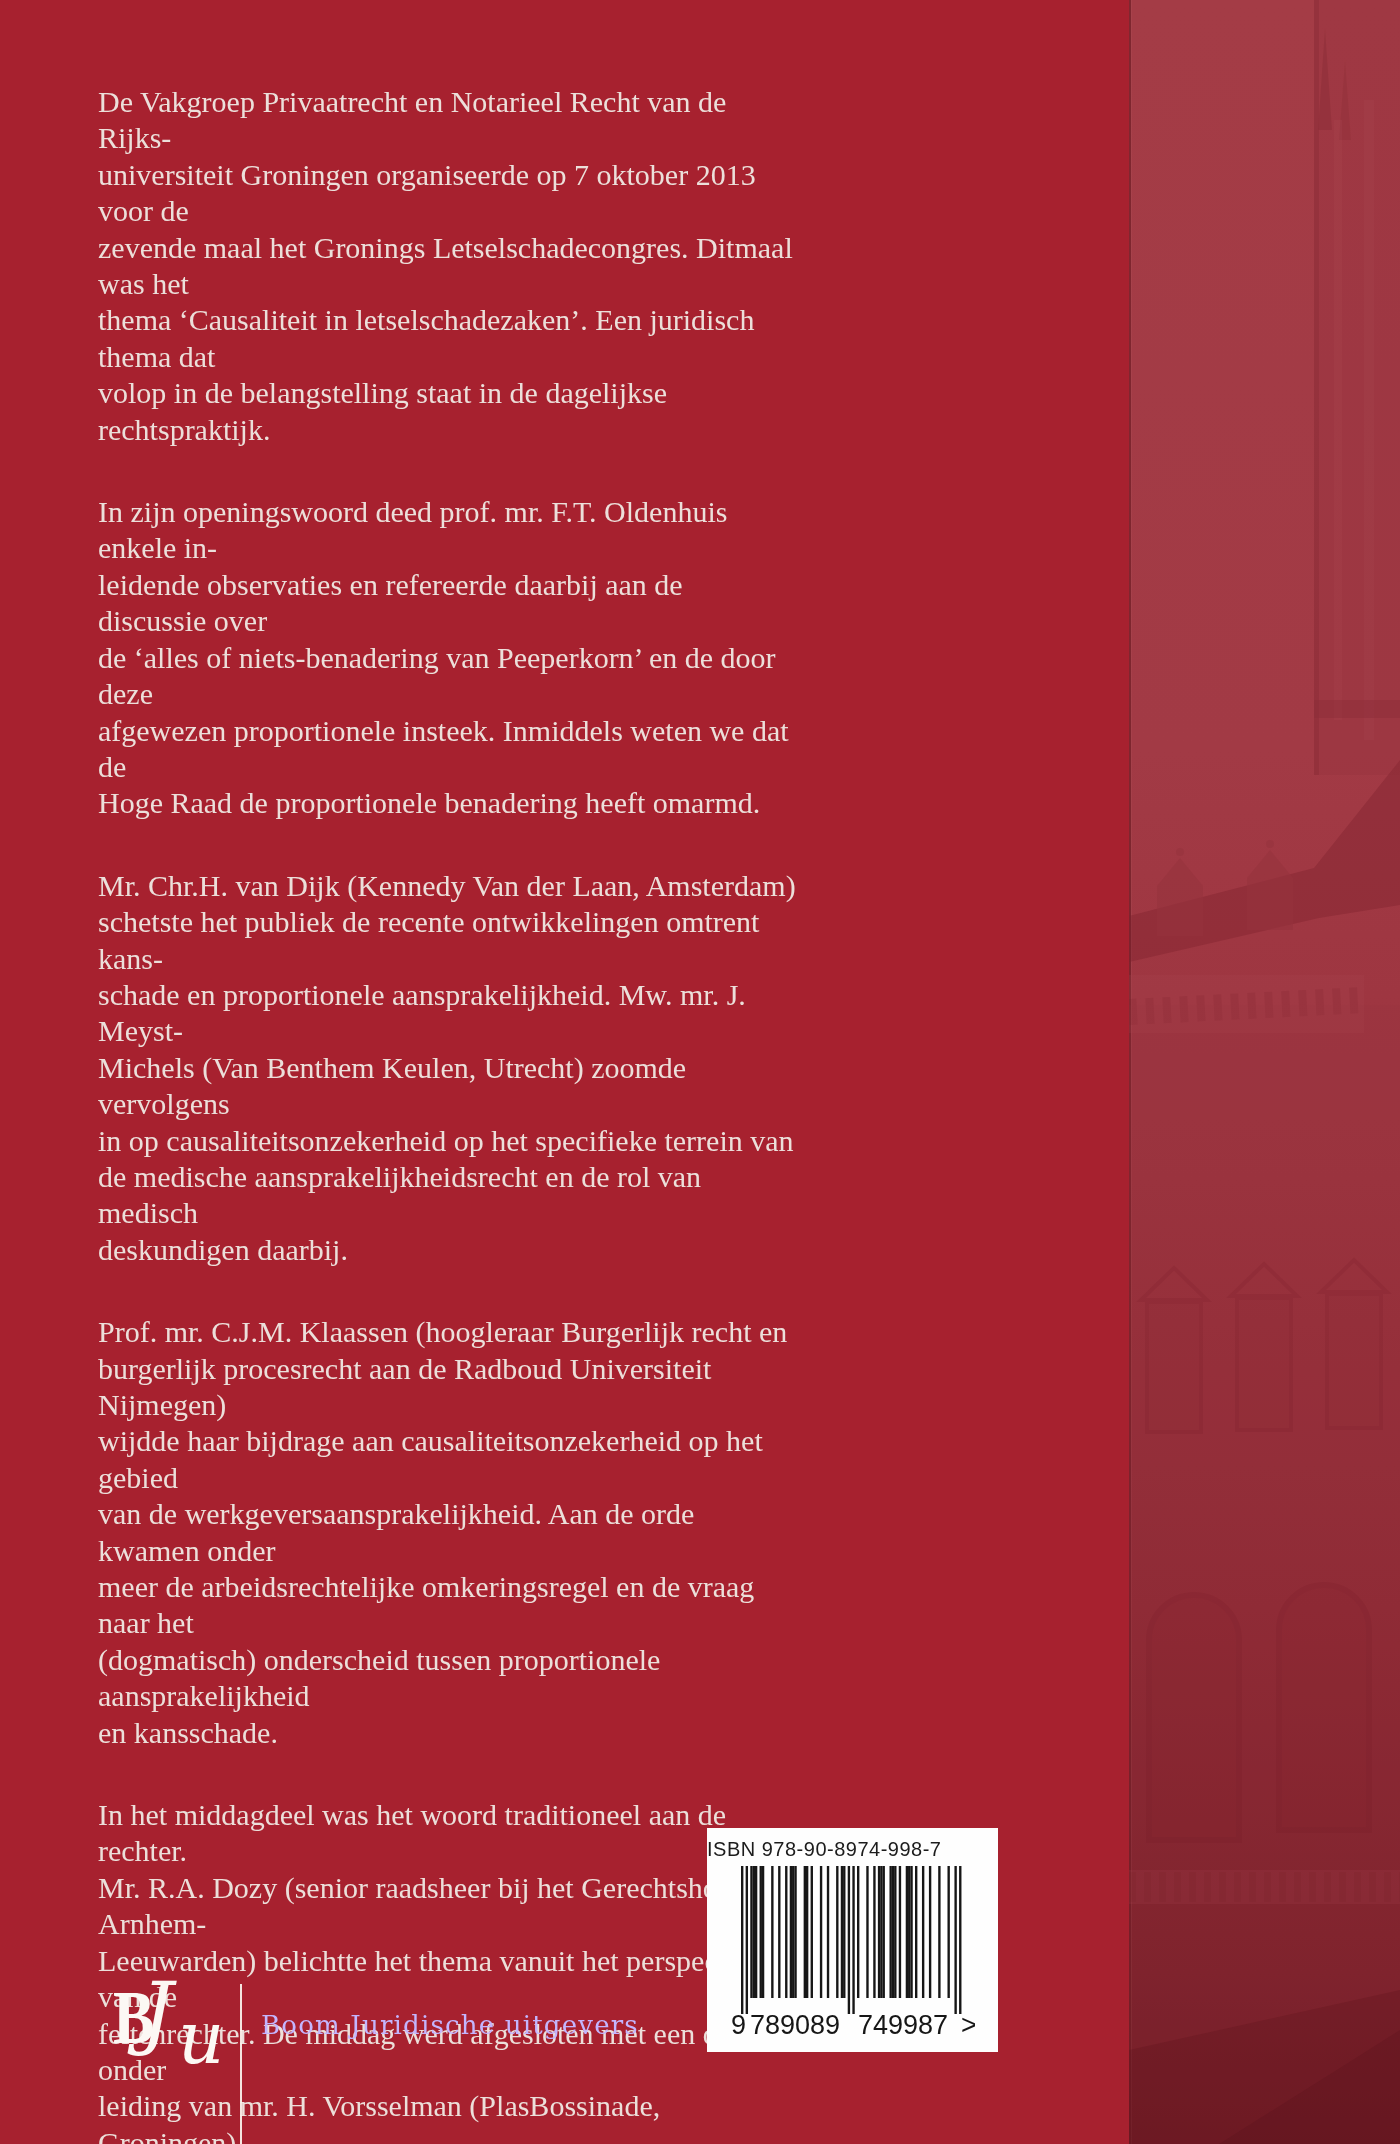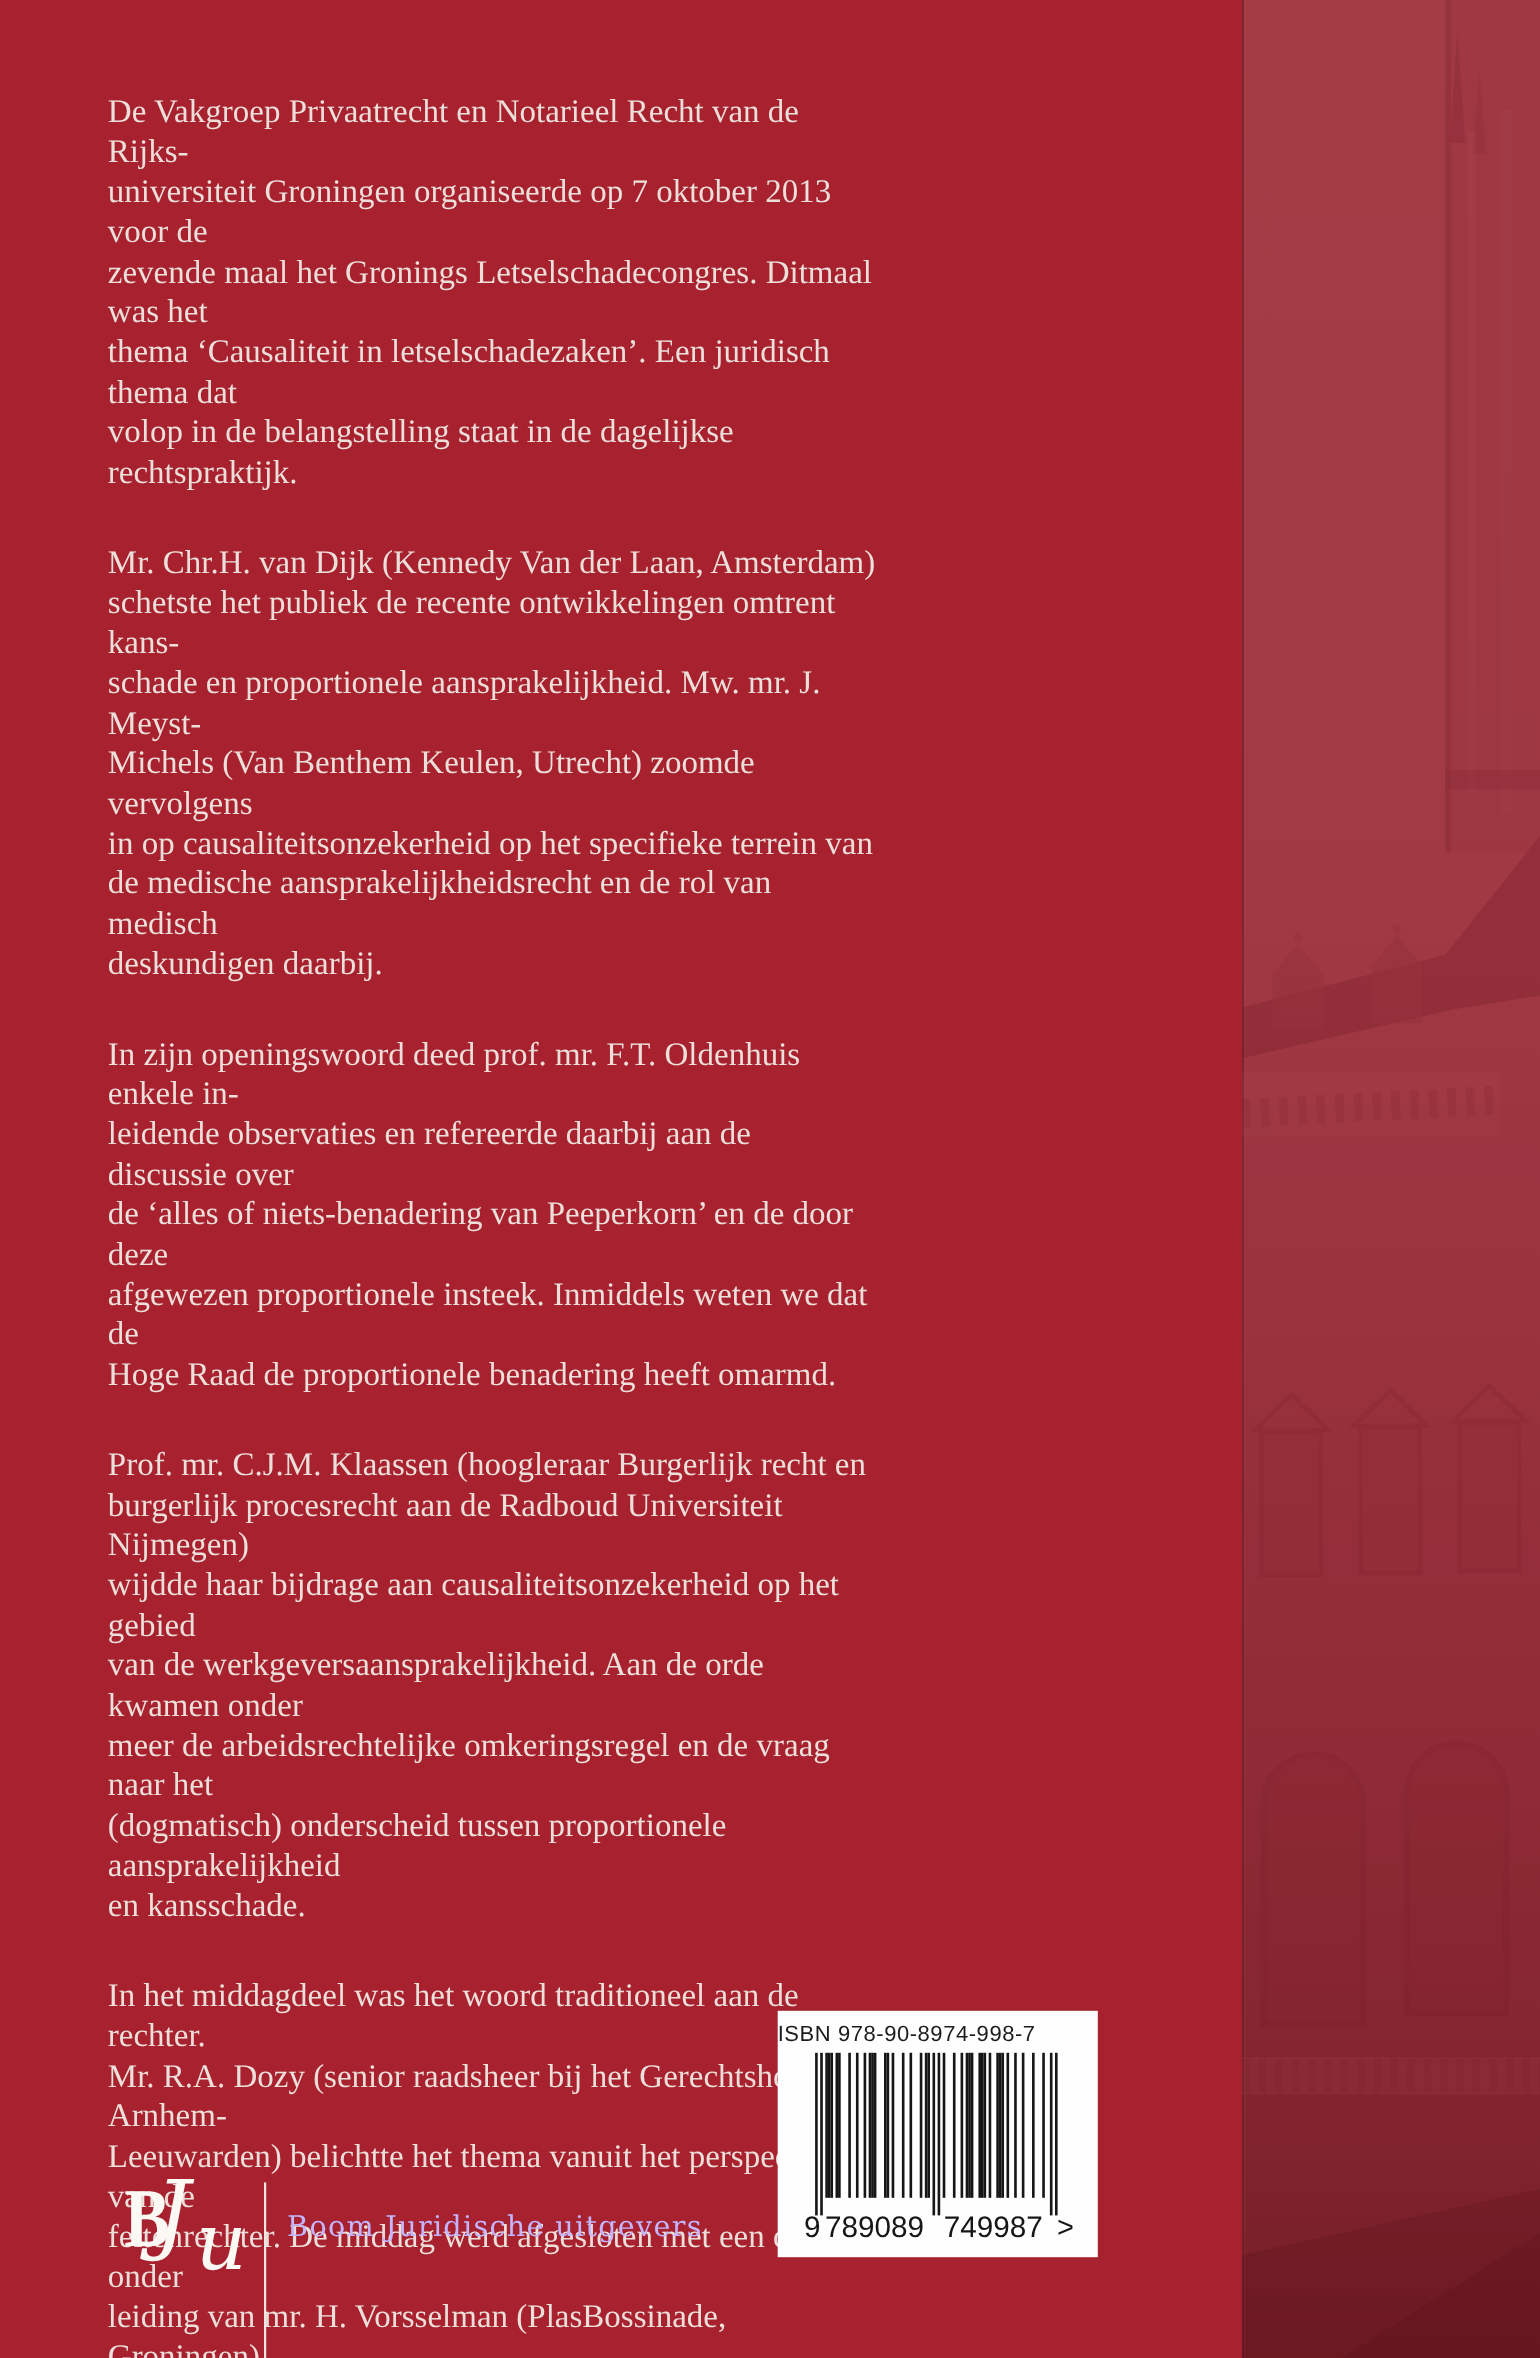--- a/index.html
+++ b/index.html
@@ -123,32 +123,32 @@
       </g>
     </svg>
   </div>
 
   <div class="blurb">
     <p>De Vakgroep Privaatrecht en Notarieel Recht van de Rijks-
 universiteit Groningen organiseerde op 7 oktober 2013 voor de
 zevende maal het Gronings Letselschadecongres. Ditmaal was het
 thema ‘Causaliteit in letselschadezaken’. Een juridisch thema dat
 volop in de belangstelling staat in de dagelijkse rechtspraktijk.</p>
+    <p>In zijn openingswoord deed prof. mr. F.T. Oldenhuis enkele in-
+leidende observaties en refereerde daarbij aan de discussie over
+de ‘alles of niets-benadering van Peeperkorn’ en de door deze
+afgewezen proportionele insteek. Inmiddels weten we dat de
+Hoge Raad de proportionele benadering heeft omarmd.</p>
     <p>Mr. Chr.H. van Dijk (Kennedy Van der Laan, Amsterdam)
 schetste het publiek de recente ontwikkelingen omtrent kans-
 schade en proportionele aansprakelijkheid. Mw. mr. J. Meyst-
 Michels (Van Benthem Keulen, Utrecht) zoomde vervolgens
 in op causaliteitsonzekerheid op het specifieke terrein van
 de medische aansprakelijkheidsrecht en de rol van medisch
 deskundigen daarbij.</p>
-    <p>In zijn openingswoord deed prof. mr. F.T. Oldenhuis enkele in-
-leidende observaties en refereerde daarbij aan de discussie over
-de ‘alles of niets-benadering van Peeperkorn’ en de door deze
-afgewezen proportionele insteek. Inmiddels weten we dat de
-Hoge Raad de proportionele benadering heeft omarmd.</p>
     <p>Prof. mr. C.J.M. Klaassen (hoogleraar Burgerlijk recht en
 burgerlijk procesrecht aan de Radboud Universiteit Nijmegen)
 wijdde haar bijdrage aan causaliteitsonzekerheid op het gebied
 van de werkgeversaansprakelijkheid. Aan de orde kwamen onder
 meer de arbeidsrechtelijke omkeringsregel en de vraag naar het
 (dogmatisch) onderscheid tussen proportionele aansprakelijkheid
 en kansschade.</p>
     <p>In het middagdeel was het woord traditioneel aan de rechter.
 Mr. R.A. Dozy (senior raadsheer bij het Gerechtshof Arnhem-
 Leeuwarden) belichtte het thema vanuit het perspectief van de

